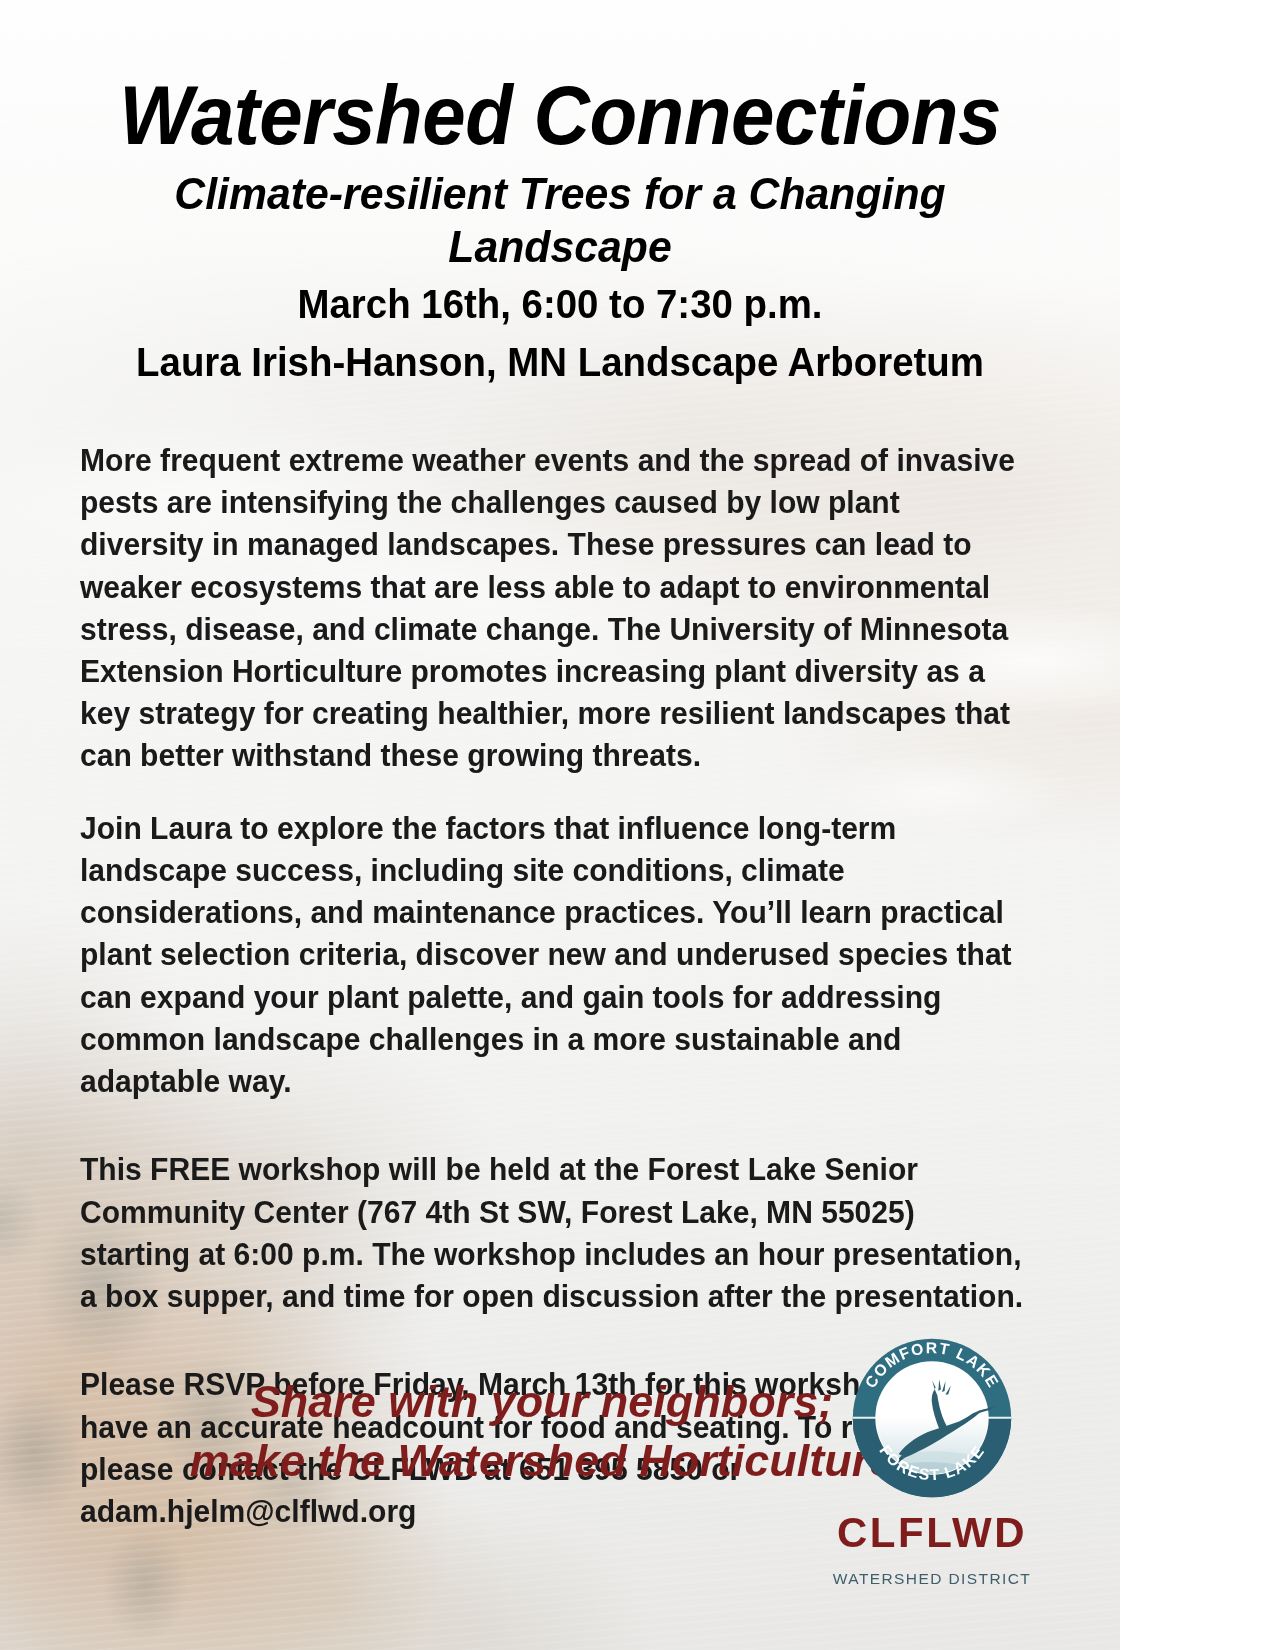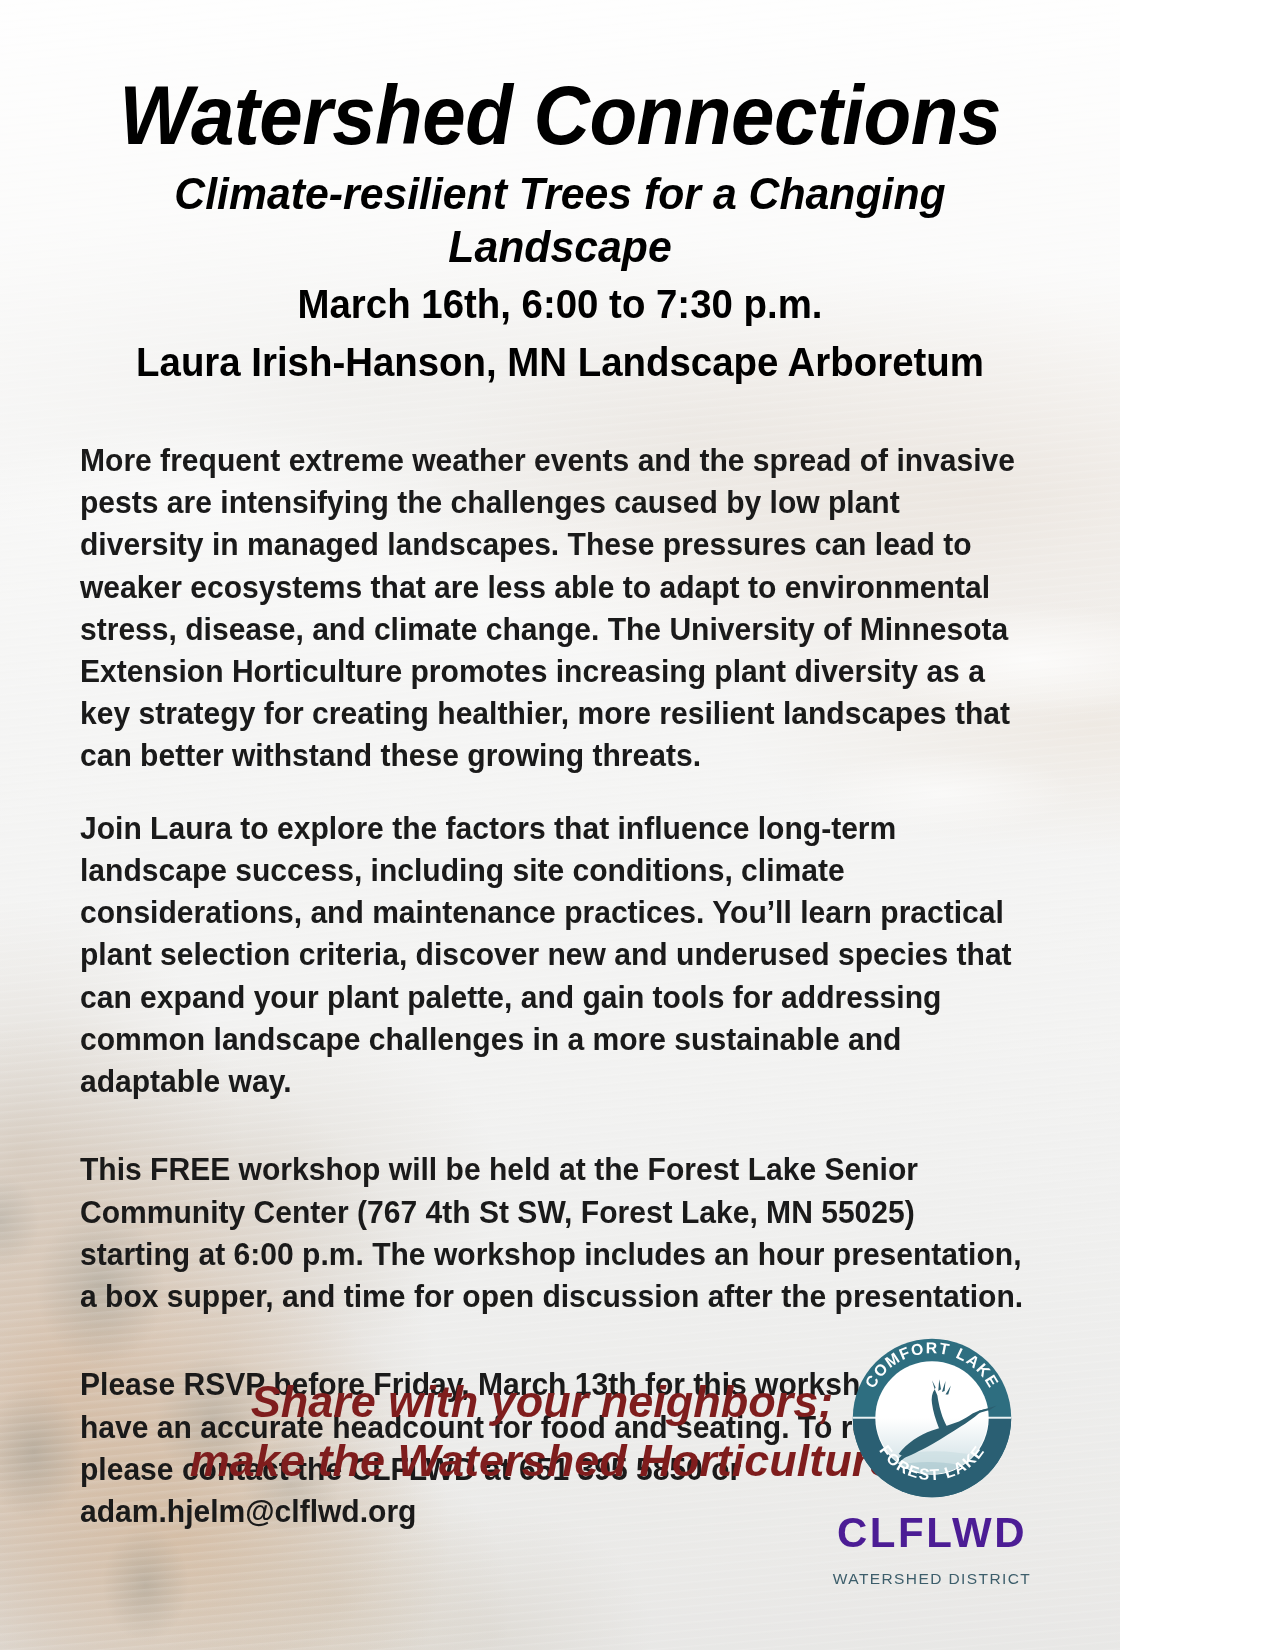--- a/index.html
+++ b/index.html
@@ -216,21 +216,21 @@
     height: 180px;
     margin: 0 auto;
     display: block;
   }
 
   .logo-wordmark {
     font-family: "Liberation Sans", sans-serif;
     font-weight: bold;
     font-size: 42px;
     letter-spacing: 2.5px;
-    color: #4c1d95;
+    color: #7f1d1d;
     line-height: 1;
     margin-top: 4px;
   }
 
   .logo-subwordmark {
     font-family: "Liberation Sans", sans-serif;
     font-weight: normal;
     font-size: 15.5px;
     letter-spacing: 1.4px;
     color: #3d5e6b;

